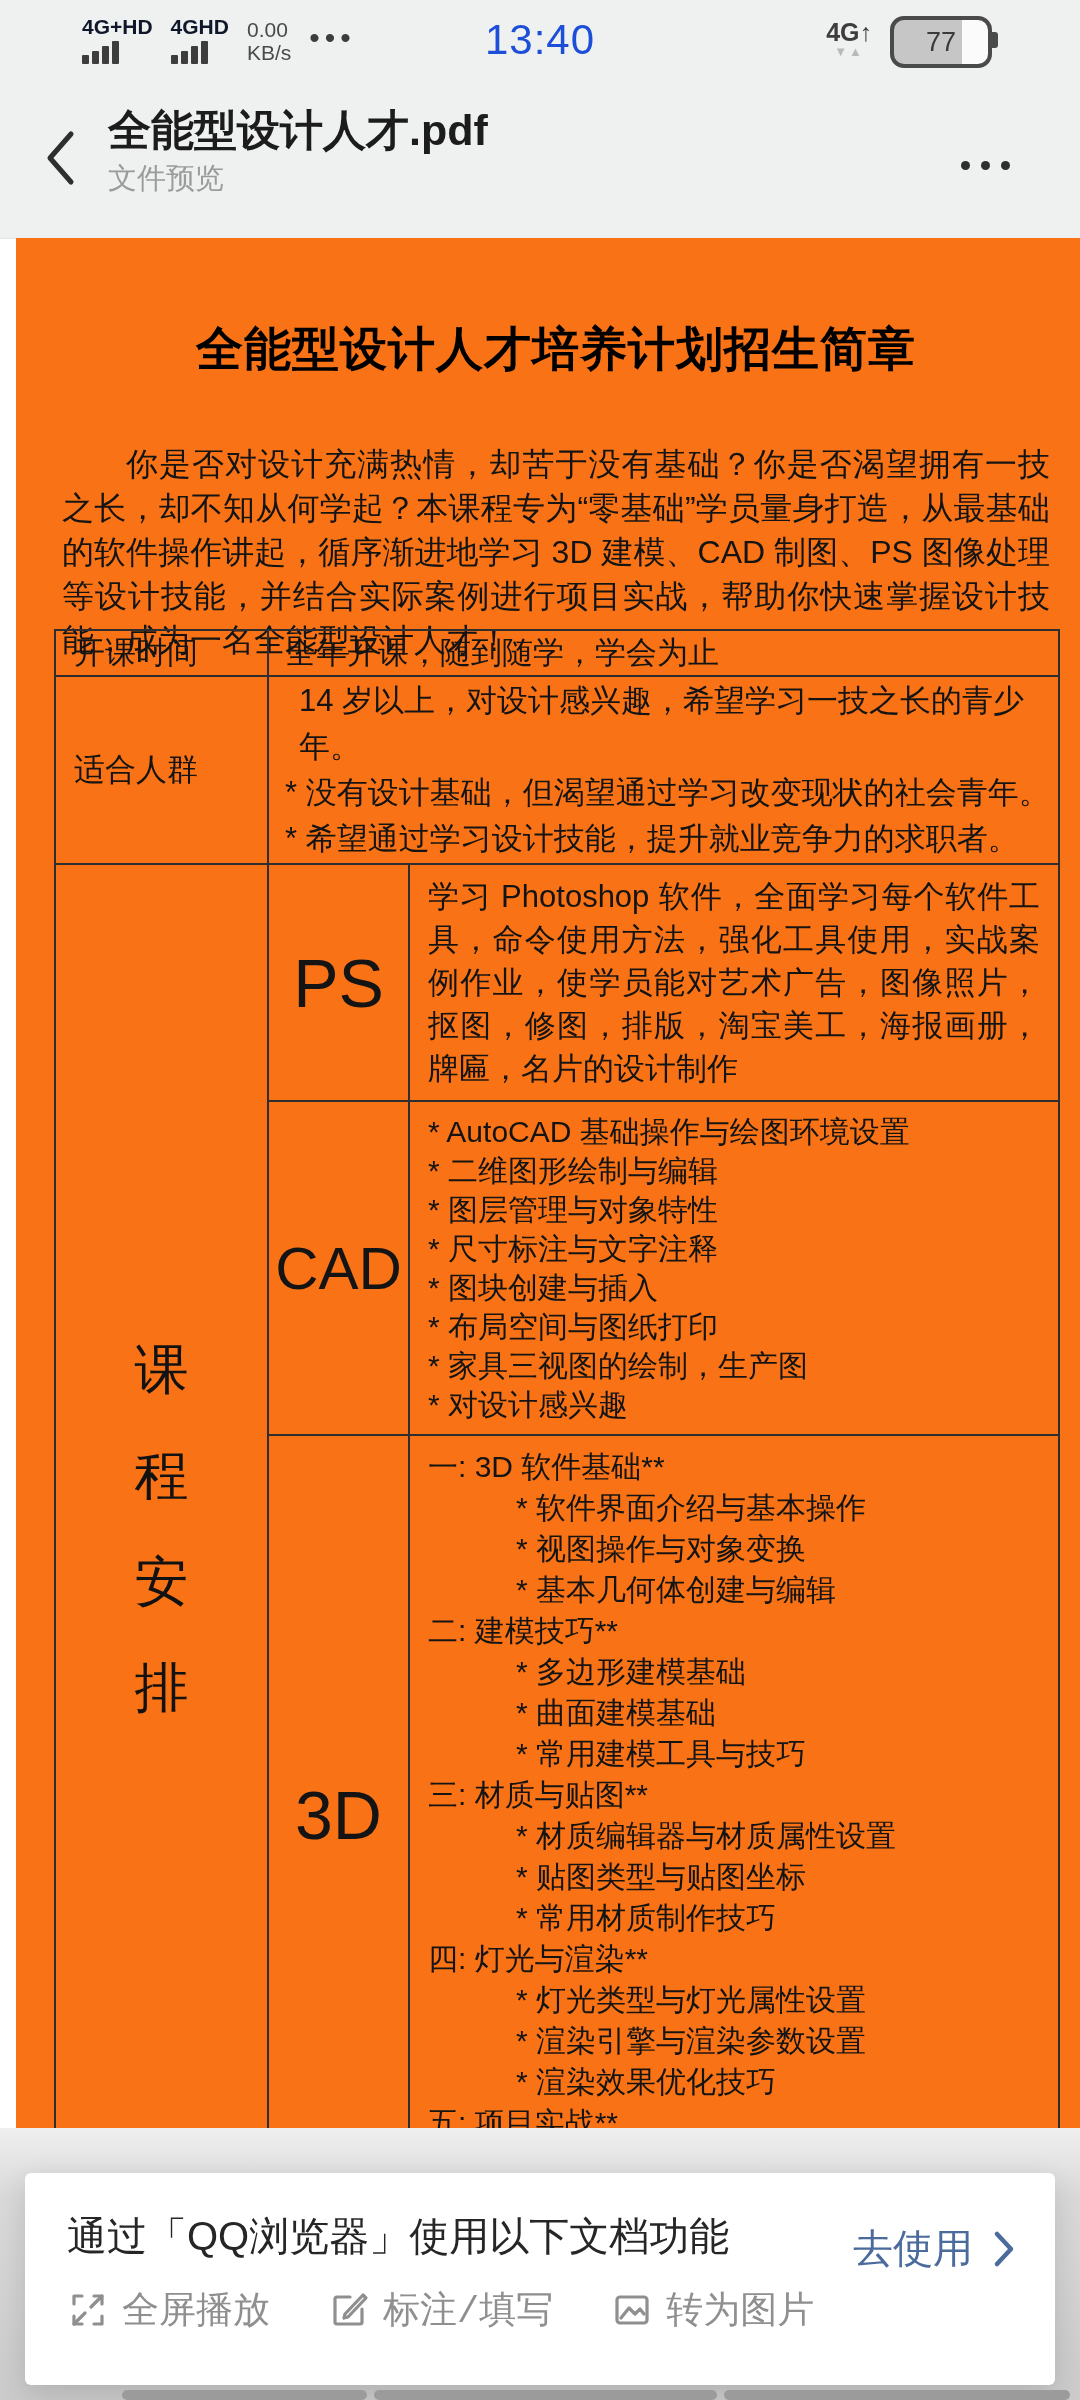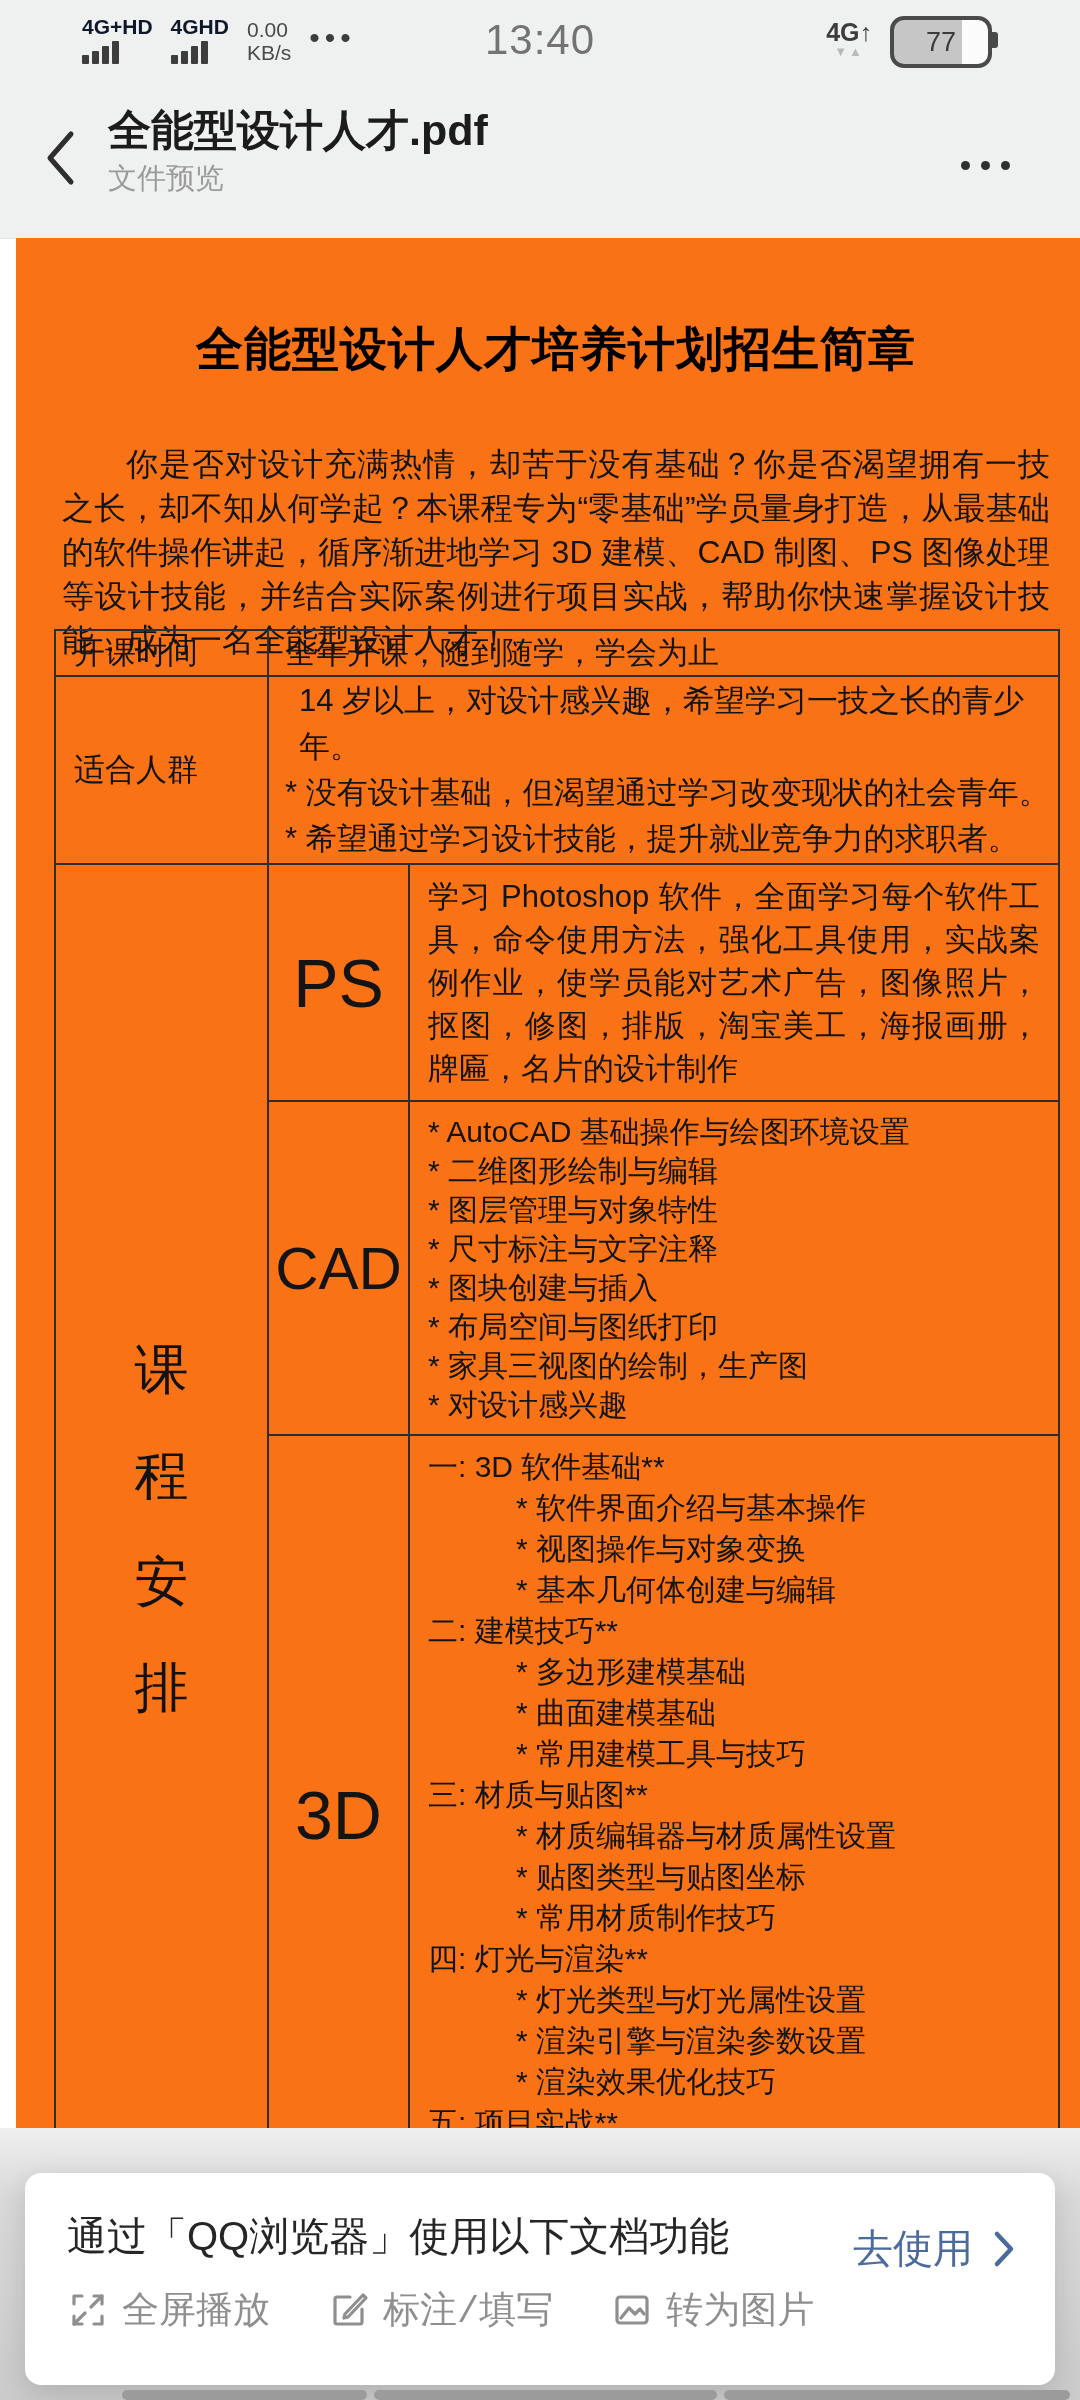--- a/index.html
+++ b/index.html
@@ -12,21 +12,21 @@
   
   .statusbar{position:absolute;top:0;left:0;width:1080px;height:80px;background:#eff0f0;}
   .net-cluster{position:absolute;left:82px;top:16px;display:flex;align-items:flex-end;gap:18px;}
   .net{display:flex;flex-direction:column;align-items:flex-start;}
   .net-label{font-size:21px;font-weight:bold;color:#0f172a;line-height:22px;letter-spacing:0px;}
   .sigbars{display:flex;align-items:flex-end;gap:3px;margin-top:3px;}
   .sigbars i{display:block;width:7px;background:#3d3d3d;border-radius:1px;}
   .b1{height:9px}.b2{height:13px}.b3{height:18px}.b4{height:23px}
   .speed{display:flex;flex-direction:column;color:#4a4a4a;font-size:21px;line-height:23px;}
   .dots3{color:#3d3d3d;font-size:30px;letter-spacing:5px;line-height:30px;align-self:center;margin-bottom:4px;}
-  .time{position:absolute;left:0;right:0;top:16px;text-align:center;font-size:42px;color:#737373;letter-spacing:1px;}
+  .time{position:absolute;left:0;right:0;top:16px;text-align:center;font-size:42px;color:#1d4ed8;letter-spacing:1px;}
   .right-cluster{position:absolute;right:88px;top:16px;display:flex;align-items:center;gap:18px;}
   .net-right{display:flex;flex-direction:column;align-items:center;line-height:20px;}
   .net-right .nr-main{font-size:25px;font-weight:bold;color:#3d3d3d;}
   .net-right .nr-sub{font-size:13px;color:#b9b9b9;letter-spacing:2px;}
   .battery{position:relative;width:94px;height:44px;border:4px solid #4a4a4a;border-radius:14px;
     background:linear-gradient(to right,#c6c6c6 0 72%,#fbfbfb 72%);
     display:flex;align-items:center;justify-content:center;}
   .battery .cap{position:absolute;right:-10px;top:12px;width:6px;height:16px;background:#4a4a4a;border-radius:0 3px 3px 0;}
   .battery .pct{font-size:27px;color:#3b3b3b;}
   
@@ -61,21 +61,21 @@
   td.cname.cad{font-size:60px;}
   td.ccontent{padding:10px 18px;}
   .ps-par{font-size:31px;line-height:43px;text-align:justify;}
   .cad-list .tline{font-size:30px;line-height:39px;}
   .d3-list .tline{font-size:30px;line-height:41px;}
   .tline.ind{padding-left:88px;}
   
   .backdrop{position:absolute;top:2128px;left:0;width:1080px;height:272px;
     background:linear-gradient(180deg,#efefef 0%,#dadada 25%,#cbcbcb 100%);}
   .sheet{position:absolute;top:2173px;left:25px;width:1030px;height:212px;background:#ffffff;
-    border-radius:16px;box-shadow:0 8px 30px rgba(0,0,0,0.14);}
+    border-radius:6px;box-shadow:0 8px 30px rgba(0,0,0,0.14);}
   .sheet-title{position:absolute;left:42px;top:36px;font-size:40px;color:#262626;}
   .cta{position:absolute;right:40px;top:48px;display:flex;align-items:center;gap:20px;}
   .cta-label{font-size:40px;color:#4a6b9c;}
   .features{position:absolute;left:42px;top:112px;display:flex;gap:58px;align-items:center;}
   .feature{display:flex;align-items:center;gap:13px;font-family:Liberation Mono, monospace;}
   .feature .flabel{font-size:37px;color:#8f8f8f;}
   .bars{position:absolute;top:2388px;left:0;width:1080px;height:12px;}
   .bars i{position:absolute;top:2px;height:10px;background:#9b9b9b;border-radius:5px;display:block;}
   .bar1{left:122px;width:245px;}
   .bar2{left:374px;width:343px;}

